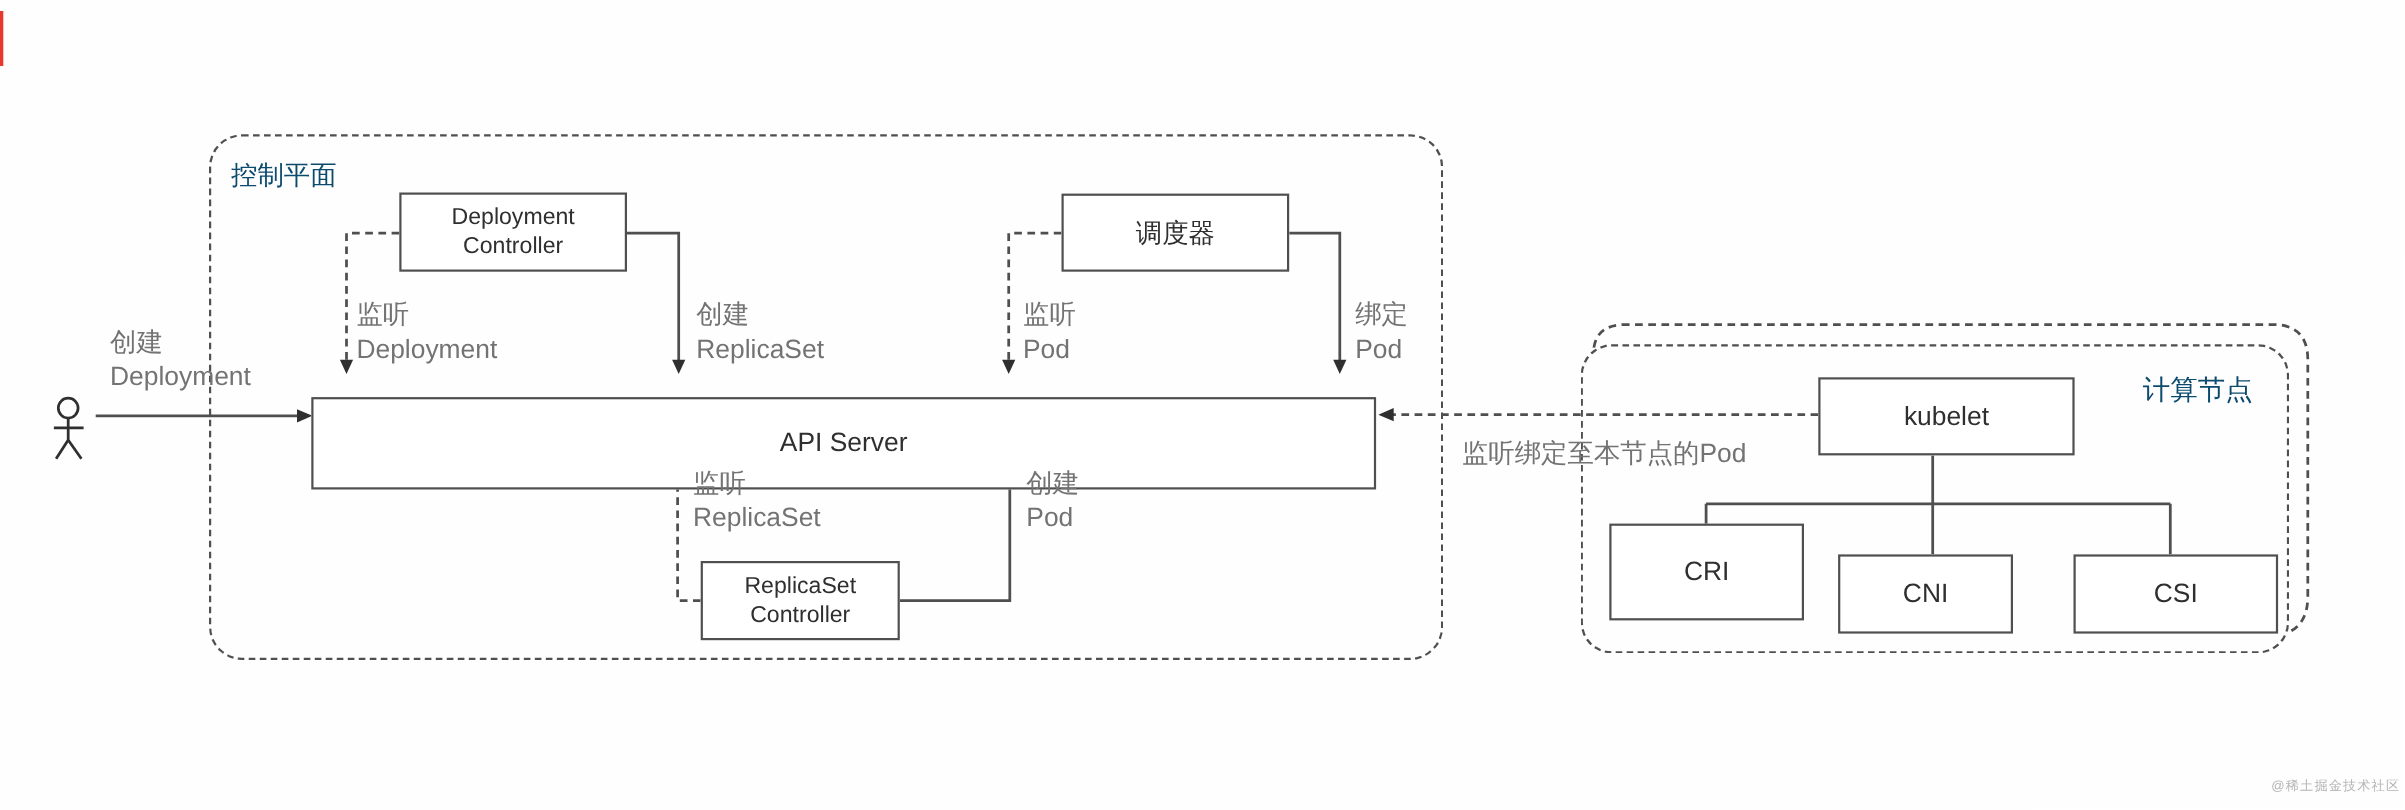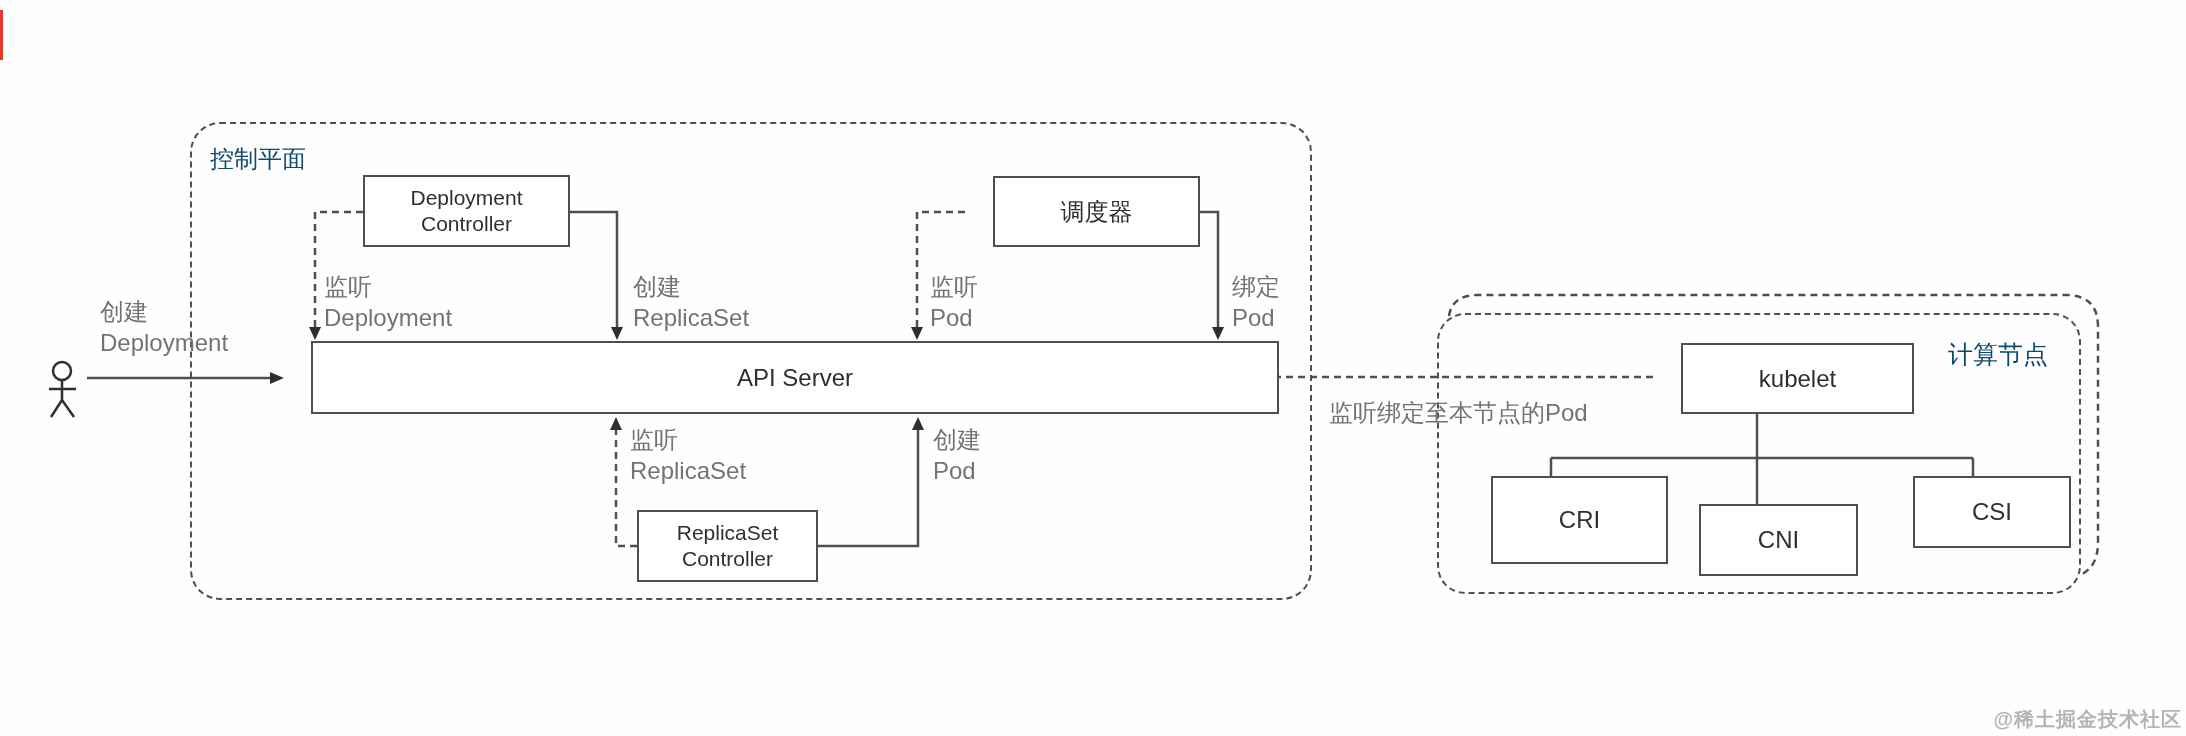--- a/index.html
+++ b/index.html
@@ -7,53 +7,53 @@
     position:relative;width:2186px;height:736px;background:#fefefe;overflow:hidden;
     font-family:"Liberation Sans","DejaVu Sans",sans-serif;color:#2f2f2f;
   }
   .svg-layer{position:absolute;left:0;top:0;width:2186px;height:736px;}
   .node{
     position:absolute;display:flex;align-items:center;justify-content:center;
     background:#fff;border:2px solid #4f4f4f;box-sizing:border-box;
     text-align:center;white-space:pre-line;color:#2f2f2f;
   }
   .node.two-line{font-size:21px;line-height:26px;}
-  .node.one-line{font-size:24px;margin-left:28px;}
+  .node.one-line{font-size:24px;}
   .edge-label{
     position:absolute;font-size:24px;line-height:31px;white-space:pre-line;color:#737373;
   }
   .group-label{position:absolute;font-size:24px;color:#0c4a6e;}
   .cp-rect{
     position:absolute;left:190px;top:122px;width:1122px;height:478px;
     border:2px dashed #4f4f4f;border-radius:30px;box-sizing:border-box;
   }
   .cn-front{
     position:absolute;left:1437px;top:313px;width:644px;height:281px;
     border:2px dashed #4f4f4f;border-radius:28px;box-sizing:border-box;
   }
   #deployment-controller{left:363px;top:175px;width:207px;height:72px;}
   #scheduler{left:965px;top:176px;width:207px;height:71px;}
-  #api-server{left:283px;top:341px;width:968px;height:73px;font-size:24px;}
+  #api-server{left:283px;top:361px;width:968px;height:84px;font-size:24px;}
   #replicaset-controller{left:637px;top:510px;width:181px;height:72px;}
   #kubelet{left:1653px;top:343px;width:233px;height:71px;}
   #cri{left:1463px;top:476px;width:177px;height:88px;}
   #cni{left:1671px;top:504px;width:159px;height:72px;}
-  #csi{left:1885px;top:476px;width:158px;height:72px;}
+  #csi{left:1885px;top:504px;width:186px;height:72px;}
   #control-plane-label{left:210px;top:143px;}
   #compute-node-label{left:1948px;top:338px;font-size:25px;}
   #lbl-create-deployment{left:100px;top:296px;}
   #lbl-watch-deployment{left:324px;top:271px;}
   #lbl-create-replicaset{left:633px;top:271px;}
   #lbl-watch-pod{left:930px;top:271px;}
   #lbl-bind-pod{left:1232px;top:271px;}
   #lbl-watch-replicaset{left:630px;top:424px;}
   #lbl-create-pod{left:933px;top:424px;}
   #lbl-watch-bound-pod{left:1329px;top:397px;white-space:nowrap;}
   .watermark{
-    position:absolute;right:4px;top:706px;font-size:20px;color:#b4b4b4;letter-spacing:1px;font-weight:bold;
+    position:absolute;right:4px;top:706px;font-size:12px;color:#b4b4b4;letter-spacing:1px;
   }
   .red-tick{position:absolute;left:0;top:10px;width:3px;height:50px;background:#e8372c;}
 </style>
 </head>
 <body>
 
 <div class="canvas">
 
   <div class="red-tick"></div>
 

